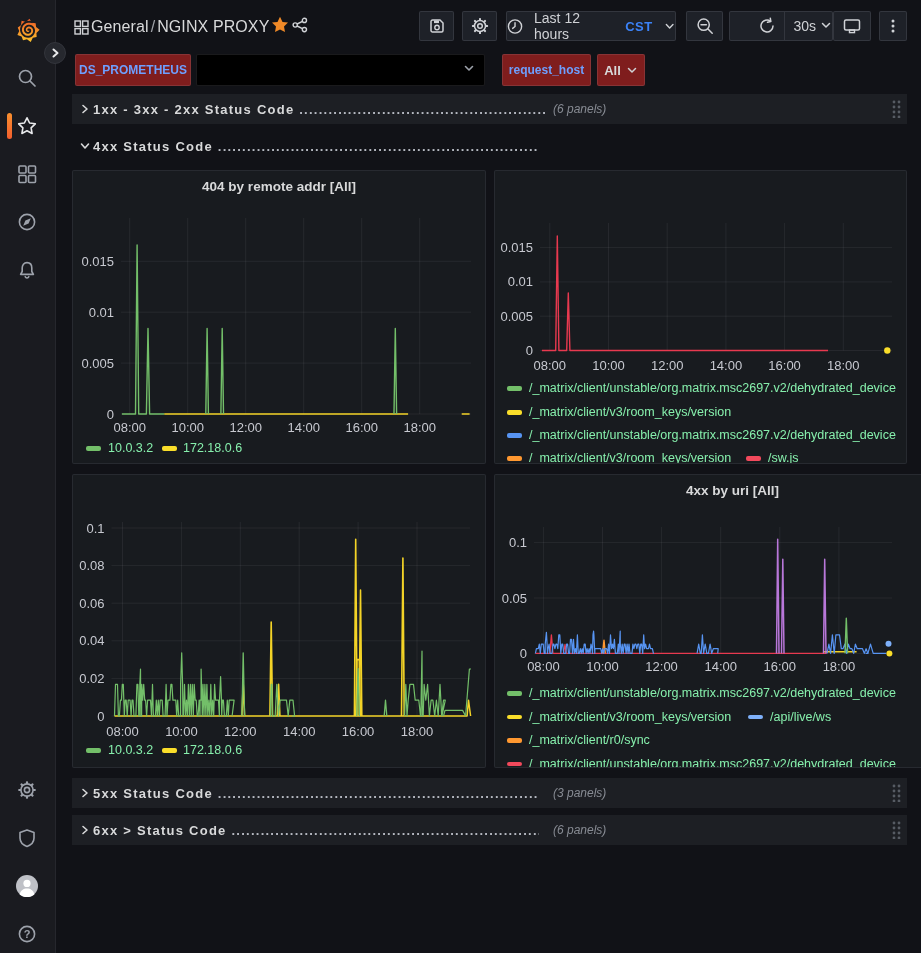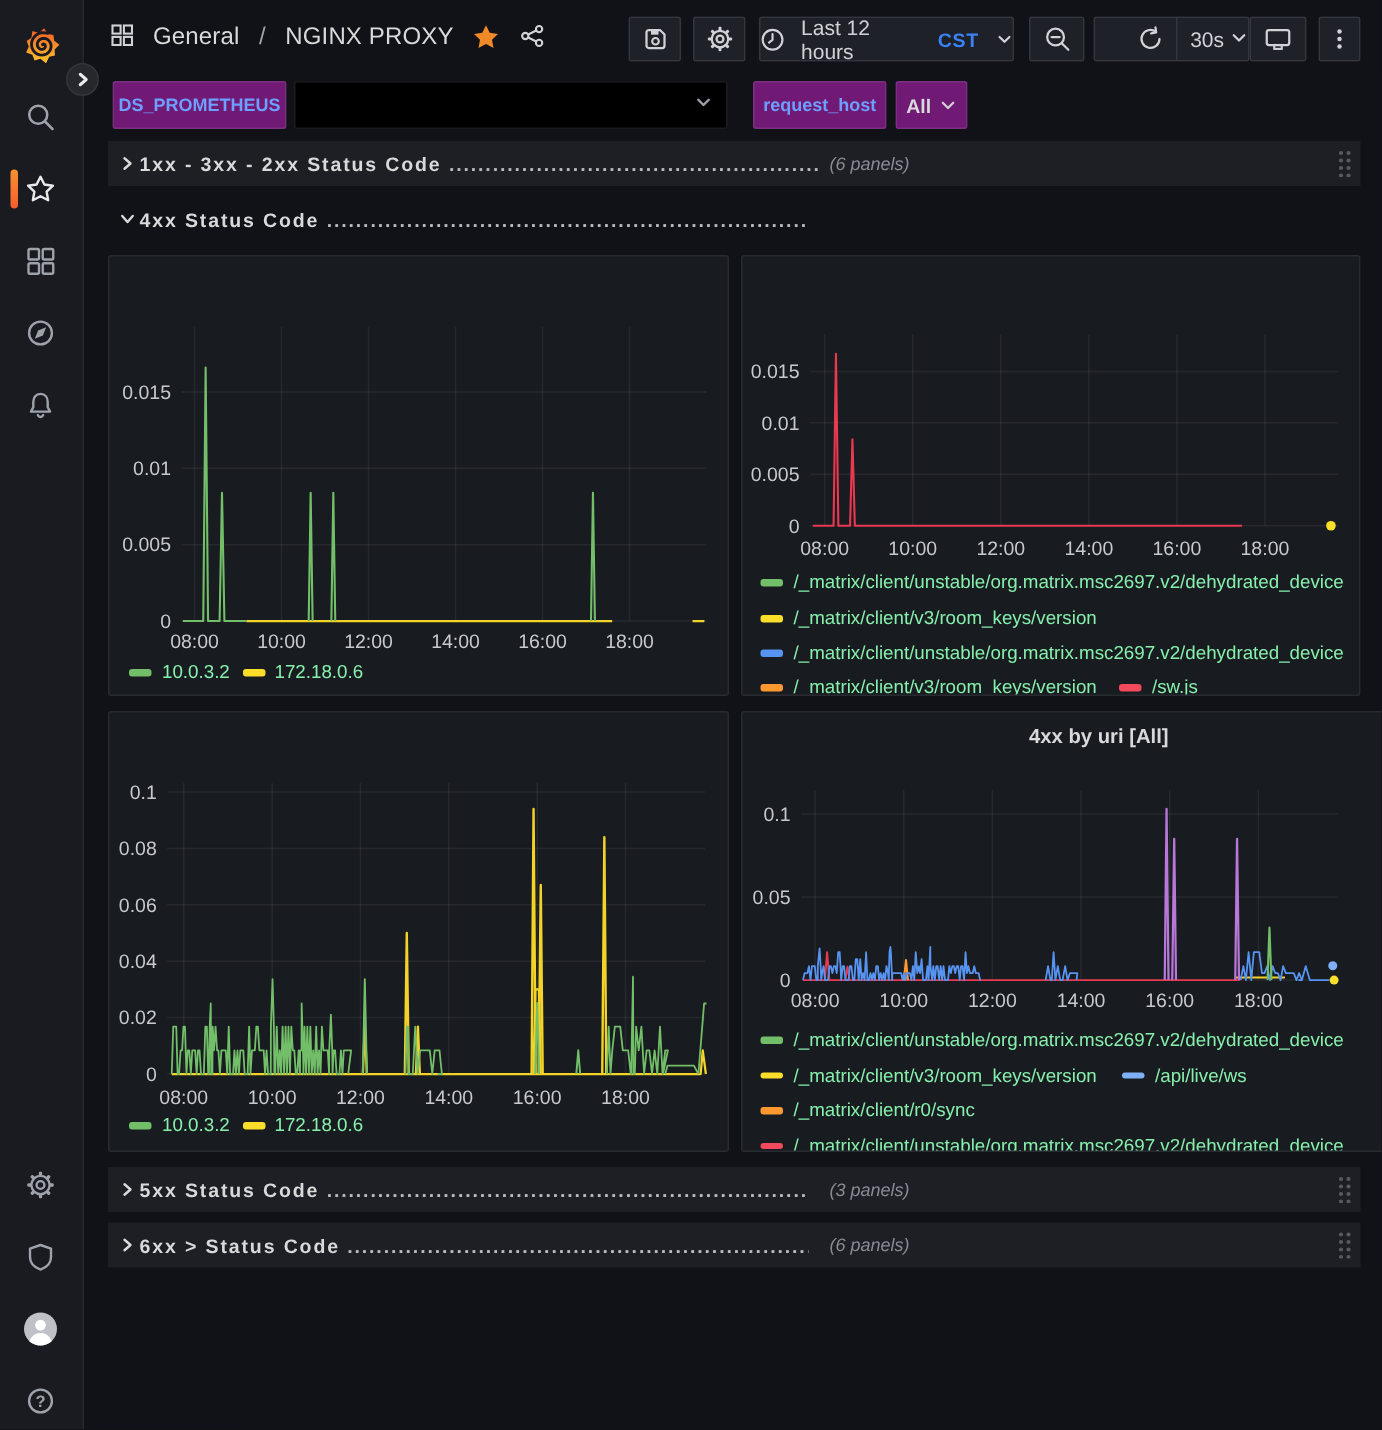--- a/index.html
+++ b/index.html
@@ -2,21 +2,21 @@
 <html><head><meta charset="utf-8"><style>
 * { margin:0; padding:0; box-sizing:border-box; }
 html,body { width:921px; height:953px; background:#111217; font-family:"Liberation Sans",sans-serif; overflow:hidden; }
 #page { position:relative; width:921px; height:953px; }
 #sidebar { position:absolute; left:0; top:0; width:56px; height:953px; background:#1a1b20; border-right:1px solid #26272d; }
 .sic { position:absolute; left:17px; }
 #navbar { position:absolute; left:56px; top:0; width:865px; height:52px; background:#111217; }
 .crumb { position:absolute; top:16px; color:#d8d9da; font-size:16px; letter-spacing:0.1px; }
 .tbtn { position:absolute; top:11px; height:30px; background:#1e2128; border:1px solid rgba(204,204,220,0.12); border-radius:2px; display:flex; align-items:center; justify-content:center; color:#d0d2d6; font-size:14px; }
 #submenu { position:absolute; left:56px; top:0; width:865px; height:40px; }
-.vbox { position:absolute; top:54px; height:32px; background:#701a75; border:1px solid rgba(204,204,220,0.13); border-radius:2px; display:flex; align-items:center; }
+.vbox { position:absolute; top:54px; height:32px; background:#7f1d1d; border:1px solid rgba(204,204,220,0.13); border-radius:2px; display:flex; align-items:center; }
 .row { position:absolute; left:72px; width:835px; height:30px; color:#d8d9da; font-size:13px; font-weight:bold; display:flex; align-items:center; }
 .rowbg { background:#1d1f24; }
 .pan { position:absolute; background:#181b1f; border:1px solid rgba(204,204,220,0.09); border-radius:2px; }
 .ptitle { position:absolute; width:100%; text-align:center; top:8px; font-size:13.5px; font-weight:bold; color:#d8d9da; }
 .ax { font-family:"Liberation Sans",sans-serif; font-size:13px; fill:#c7c9d0; }
 .lic { position:absolute; width:15px; height:4.5px; border-radius:2px; }
 .ltx { position:absolute; font-size:12.5px; color:#86efac; white-space:nowrap; }
 .dots { font-weight:bold; color:#b6bac2; }
 .rtitle { position:absolute; left:21px; top:8px; overflow:hidden; white-space:nowrap; letter-spacing:1.25px; }
 .npanels { font-size:12px; font-style:italic; font-weight:normal; color:#878b93; }
@@ -82,21 +82,21 @@
         </svg></div>
   <div style="position:absolute; left:7px; top:113px; width:5px; height:26px; border-radius:2.5px; background:linear-gradient(#f9902f,#f35e2d);"></div>
 </div>
 <div style="position:absolute;left:44px;top:42px;width:22px;height:22px;border-radius:50%;background:#26282e;border:1px solid #33353c;z-index:5;display:flex;align-items:center;justify-content:center;">
   <svg width="12" height="12" viewBox="0 0 12 12">
         <path d="M4.5 2.5 L8.5 6 L4.5 9.5" fill="none" stroke="#e8e9eb" stroke-width="2" stroke-linecap="round" stroke-linejoin="round"></path>
       </svg>
 </div>
 
 <div id="navbar">
-  <div class="crumb" style="left:18px; display:flex; gap:13px;">
+  <div class="crumb" style="left:18px; display:flex; align-items:center; gap:2px;">
         <svg class="" width="15" height="15" viewBox="0 0 15 15">
           <rect x="1" y="1" width="5.4" height="5.4" fill="none" stroke="#d0d2d6" stroke-width="1.4"></rect>
           <rect x="8.6" y="1" width="5.4" height="5.4" fill="none" stroke="#d0d2d6" stroke-width="1.4"></rect>
           <rect x="1" y="8.6" width="5.4" height="5.4" fill="none" stroke="#d0d2d6" stroke-width="1.4"></rect>
           <rect x="8.6" y="8.6" width="5.4" height="5.4" fill="none" stroke="#d0d2d6" stroke-width="1.4"></rect>
         </svg>
         <span>General</span>
         <span style="color:#9fa2a8">/</span>
         <span>NGINX PROXY</span>
         <span style="margin-left:0px"><svg class="" width="18" height="18" viewBox="0 0 18 18">
@@ -214,20 +214,21 @@
         </svg></span>
 </div>
 <div class="row" style="top:131px;">
   <span style="position:absolute;left:7px;top:9px"><svg width="12" height="12" viewBox="0 0 12 12">
           <path d="M2.5 4 L6 8 L9.5 4" fill="none" stroke="#d8d9da" stroke-width="1.6" stroke-linecap="round" stroke-linejoin="round"></path>
         </svg></span>
   <span class="rtitle" style="width:446px;">4xx Status Code <span class="dots">......................................................................................................................................................</span></span>
 </div>
 
 <div class="pan" style="left:72px; top:170px; width:414px; height:294px;">
+  <div class="ptitle">404 by remote addr [All]</div>
   <svg width="412" height="292" viewBox="0 0 412 292">
         <line x1="48.0" y1="243.0" x2="398" y2="243.0" stroke="rgba(204,204,220,0.08)" stroke-width="1"></line>
 <line x1="48.0" y1="192.1" x2="398" y2="192.1" stroke="rgba(204,204,220,0.08)" stroke-width="1"></line>
 <line x1="48.0" y1="141.2" x2="398" y2="141.2" stroke="rgba(204,204,220,0.08)" stroke-width="1"></line>
 <line x1="48.0" y1="90.3" x2="398" y2="90.3" stroke="rgba(204,204,220,0.08)" stroke-width="1"></line>
 <line x1="56.7" y1="47" x2="56.7" y2="243" stroke="rgba(204,204,220,0.08)" stroke-width="1"></line>
 <line x1="114.7" y1="47" x2="114.7" y2="243" stroke="rgba(204,204,220,0.08)" stroke-width="1"></line>
 <line x1="172.7" y1="47" x2="172.7" y2="243" stroke="rgba(204,204,220,0.08)" stroke-width="1"></line>
 <line x1="230.7" y1="47" x2="230.7" y2="243" stroke="rgba(204,204,220,0.08)" stroke-width="1"></line>
 <line x1="288.7" y1="47" x2="288.7" y2="243" stroke="rgba(204,204,220,0.08)" stroke-width="1"></line>

